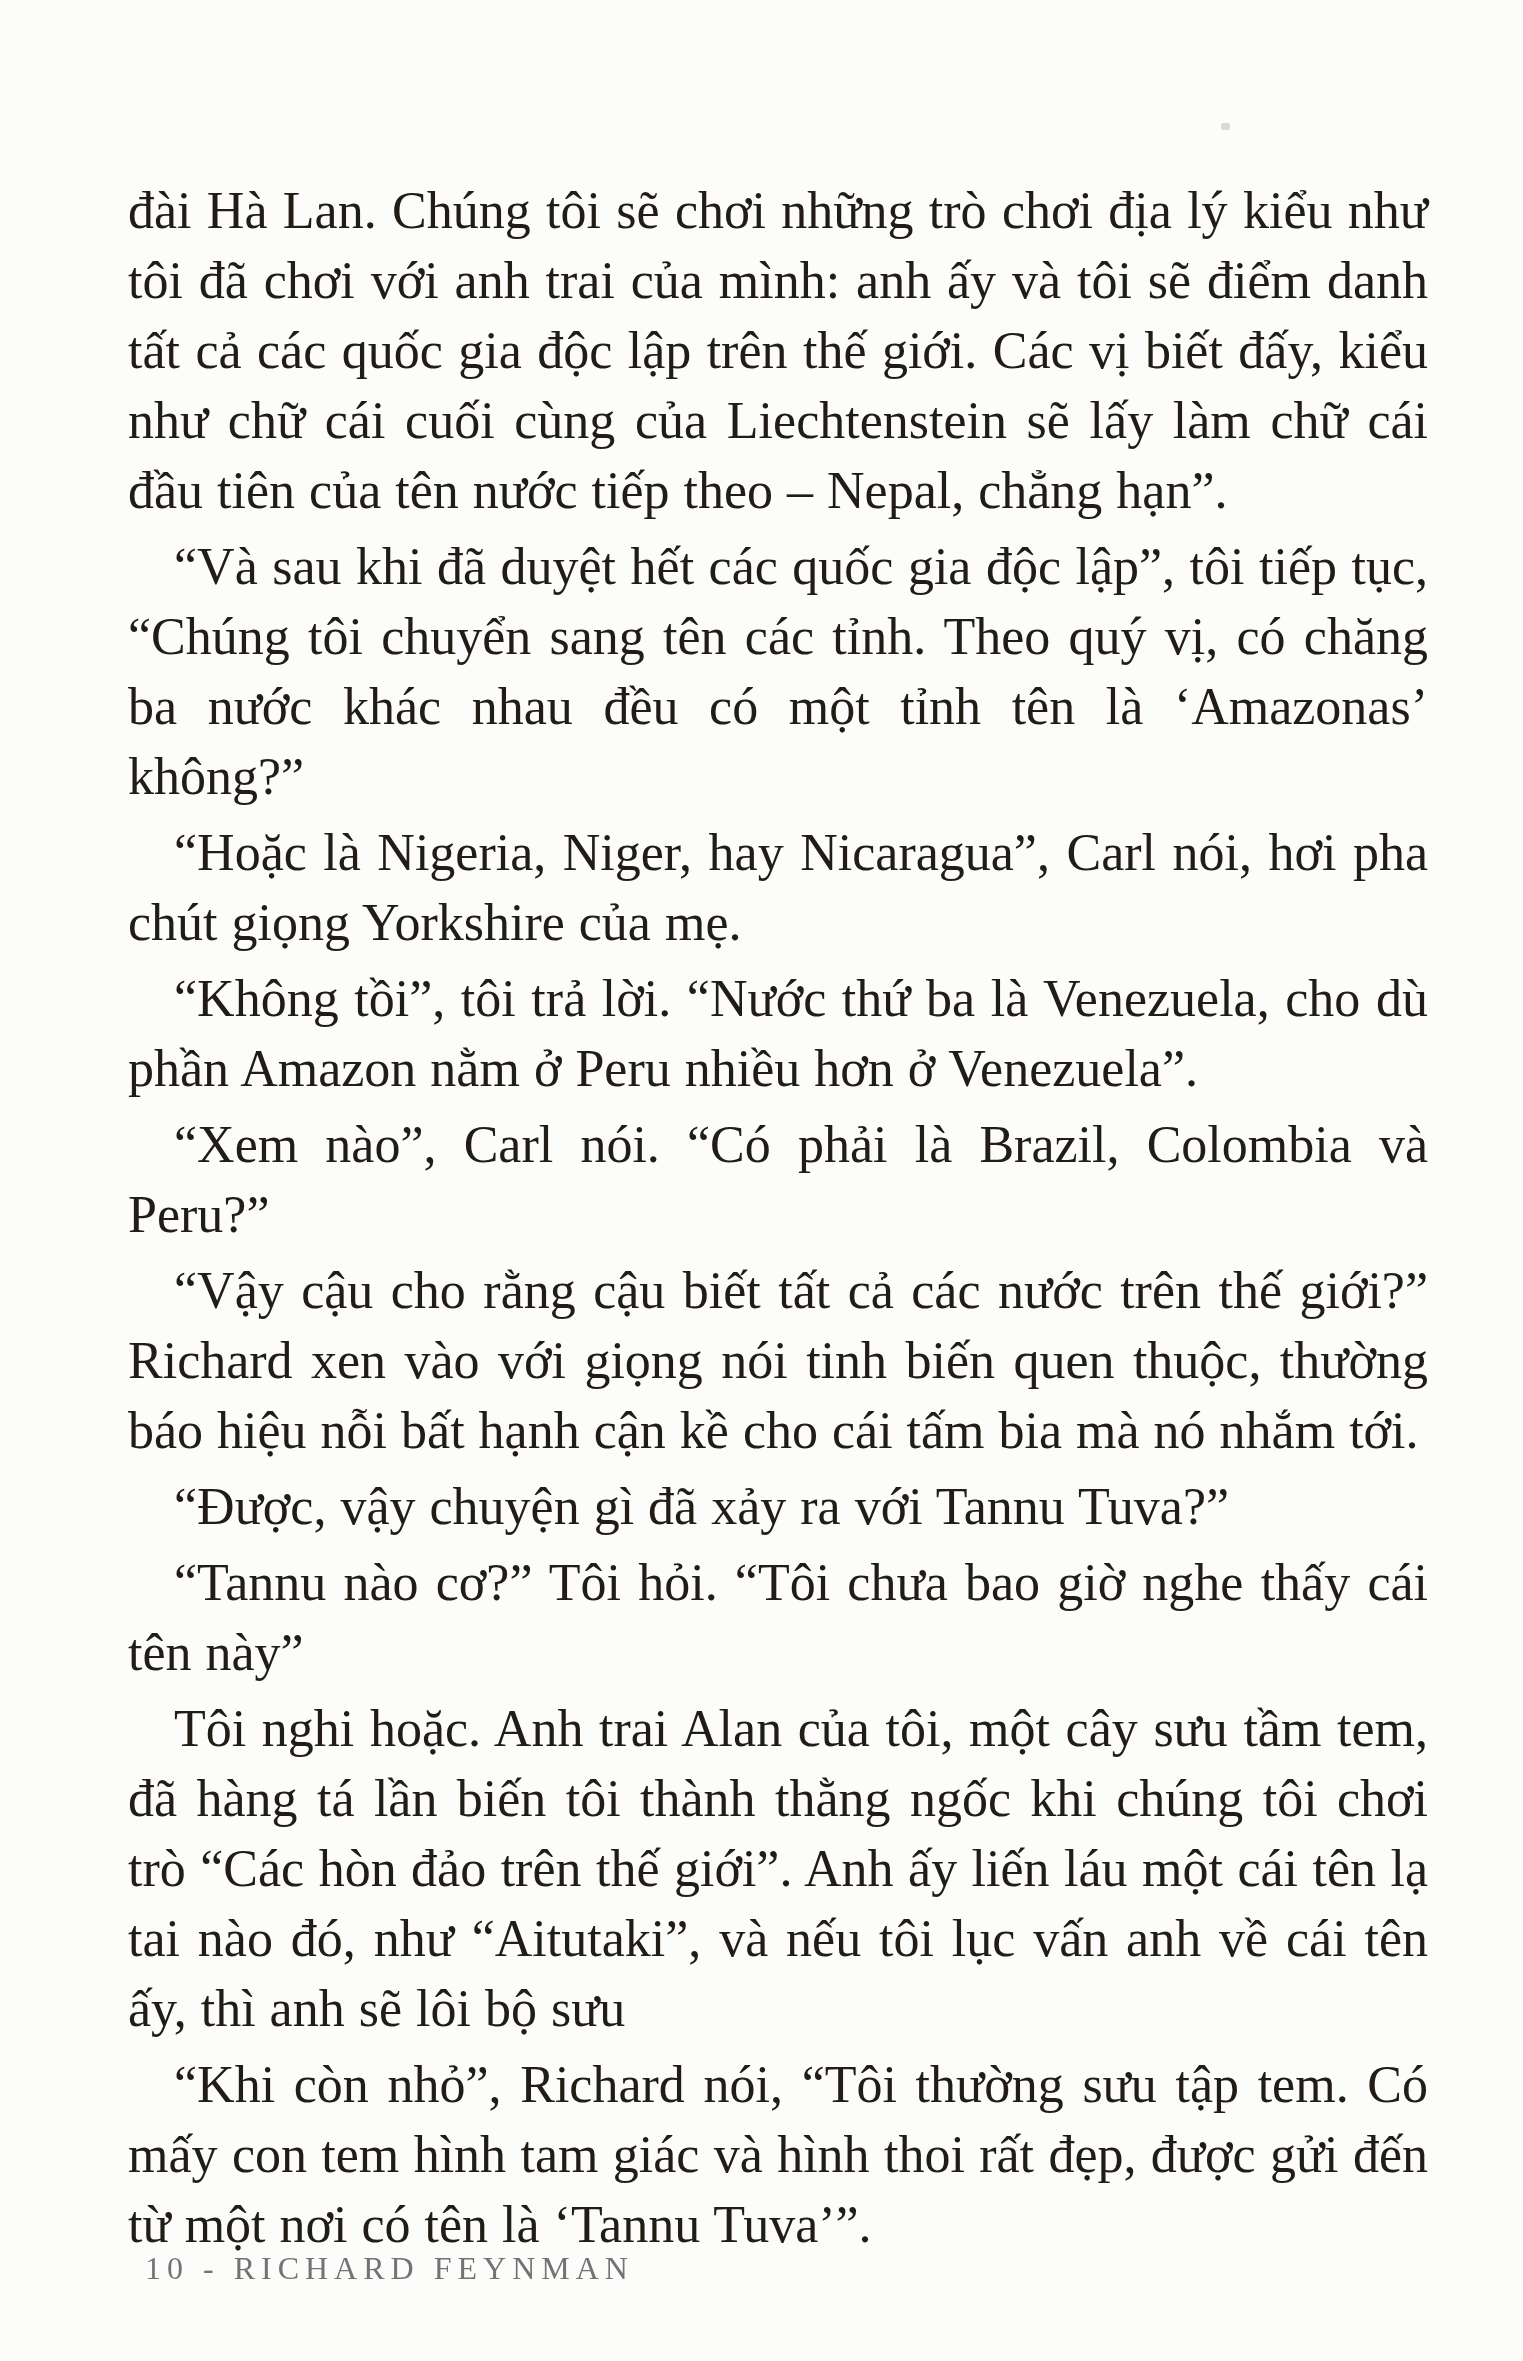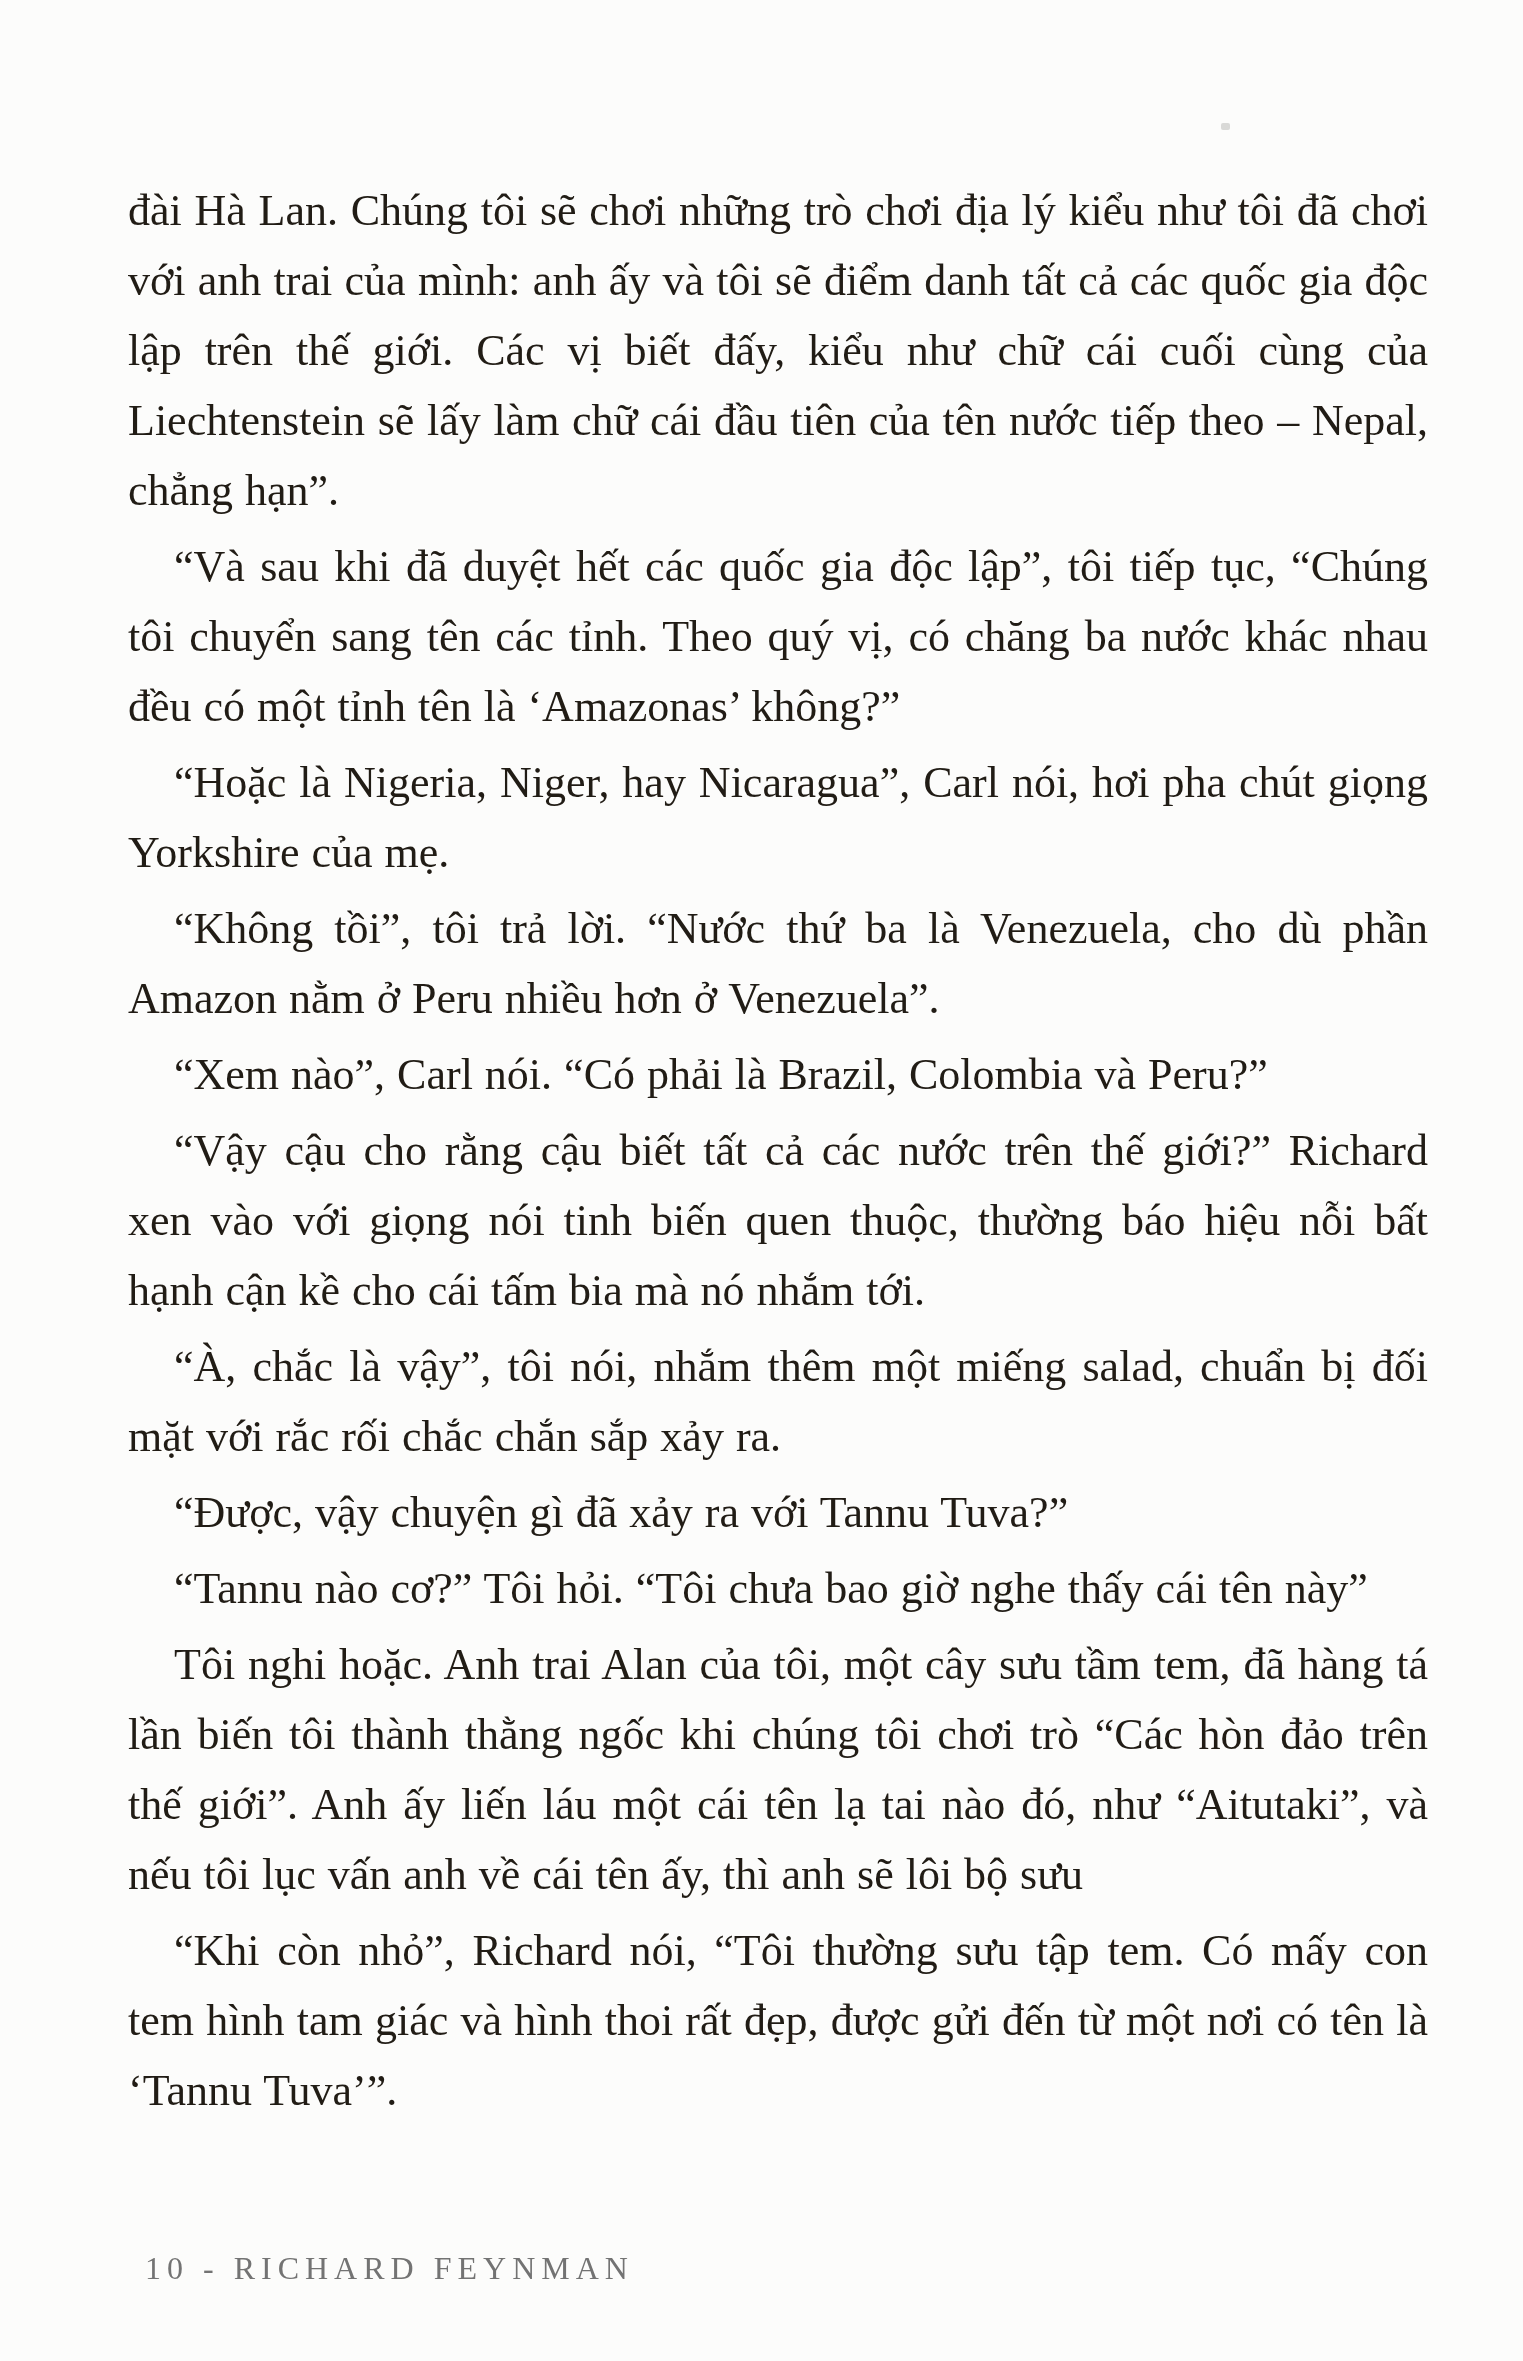--- a/index.html
+++ b/index.html
@@ -15,21 +15,21 @@
     background: #fcfcfb;
     overflow: hidden;
     font-family: "Liberation Serif", "DejaVu Serif", serif;
     color: #211c15;
   }
   .text-block {
     position: absolute;
     left: 128px;
     top: 176px;
     width: 1300px;
-    font-size: 44px;
+    font-size: 52px;
     line-height: 70px;
     text-align: justify;
     text-justify: inter-word;
     hyphens: none;
     -webkit-hyphens: none;
     word-spacing: 1px;
   }
   .text-block p.para {
     margin: 0 0 6px 0;
     padding: 0;
@@ -69,21 +69,20 @@
   <span class="speck"></span>
 
   <main class="text-block">
 
   <p class="para">đài Hà Lan. Chúng tôi sẽ chơi những trò chơi địa lý kiểu như tôi đã chơi với anh trai của mình: anh ấy và tôi sẽ điểm danh tất cả các quốc gia độc lập trên thế giới. Các vị biết đấy, kiểu như chữ cái cuối cùng của Liechtenstein sẽ lấy làm chữ cái đầu tiên của tên nước tiếp theo – Nepal, chẳng hạn”.</p>
       <p class="para ind">“Và sau khi đã duyệt hết các quốc gia độc lập”, tôi tiếp tục, “Chúng tôi chuyển sang tên các tỉnh. Theo quý vị, có chăng ba nước khác nhau đều có một tỉnh tên là ‘Amazonas’ không?”</p>
       <p class="para ind">“Hoặc là Nigeria, Niger, hay Nicaragua”, Carl nói, hơi pha chút giọng Yorkshire của mẹ.</p>
       <p class="para ind">“Không tồi”, tôi trả lời. “Nước thứ ba là Venezuela, cho dù phần Amazon nằm ở Peru nhiều hơn ở Venezuela”.</p>
       <p class="para ind">“Xem nào”, Carl nói. “Có phải là Brazil, Colombia và Peru?”</p>
       <p class="para ind">“Vậy cậu cho rằng cậu biết tất cả các nước trên thế giới?” Richard xen vào với giọng nói tinh biến quen thuộc, thường báo hiệu nỗi bất hạnh cận kề cho cái tấm bia mà nó nhắm tới.</p>
-      <p class="para ind">“À, chắc là vậy”, tôi nói, nhắm thêm một miếng salad, chuẩn bị đối mặt với rắc rối chắc chắn sắp xảy ra.</p>
       <p class="para ind">“Được, vậy chuyện gì đã xảy ra với Tannu Tuva?”</p>
       <p class="para ind">“Tannu nào cơ?” Tôi hỏi. “Tôi chưa bao giờ nghe thấy cái tên này”</p>
       <p class="para ind">Tôi nghi hoặc. Anh trai Alan của tôi, một cây sưu tầm tem, đã hàng tá lần biến tôi thành thằng ngốc khi chúng tôi chơi trò “Các hòn đảo trên thế giới”. Anh ấy liến láu một cái tên lạ tai nào đó, như “Aitutaki”, và nếu tôi lục vấn anh về cái tên ấy, thì anh sẽ lôi bộ sưu</p>
       <p class="para ind">“Khi còn nhỏ”, Richard nói, “Tôi thường sưu tập tem. Có mấy con tem hình tam giác và hình thoi rất đẹp, được gửi đến từ một nơi có tên là ‘Tannu Tuva’”.</p>
     </main>
 
   <footer class="footer">
     <span>10</span><span class="sep">-</span><span>RICHARD FEYNMAN</span>
   </footer>
 

